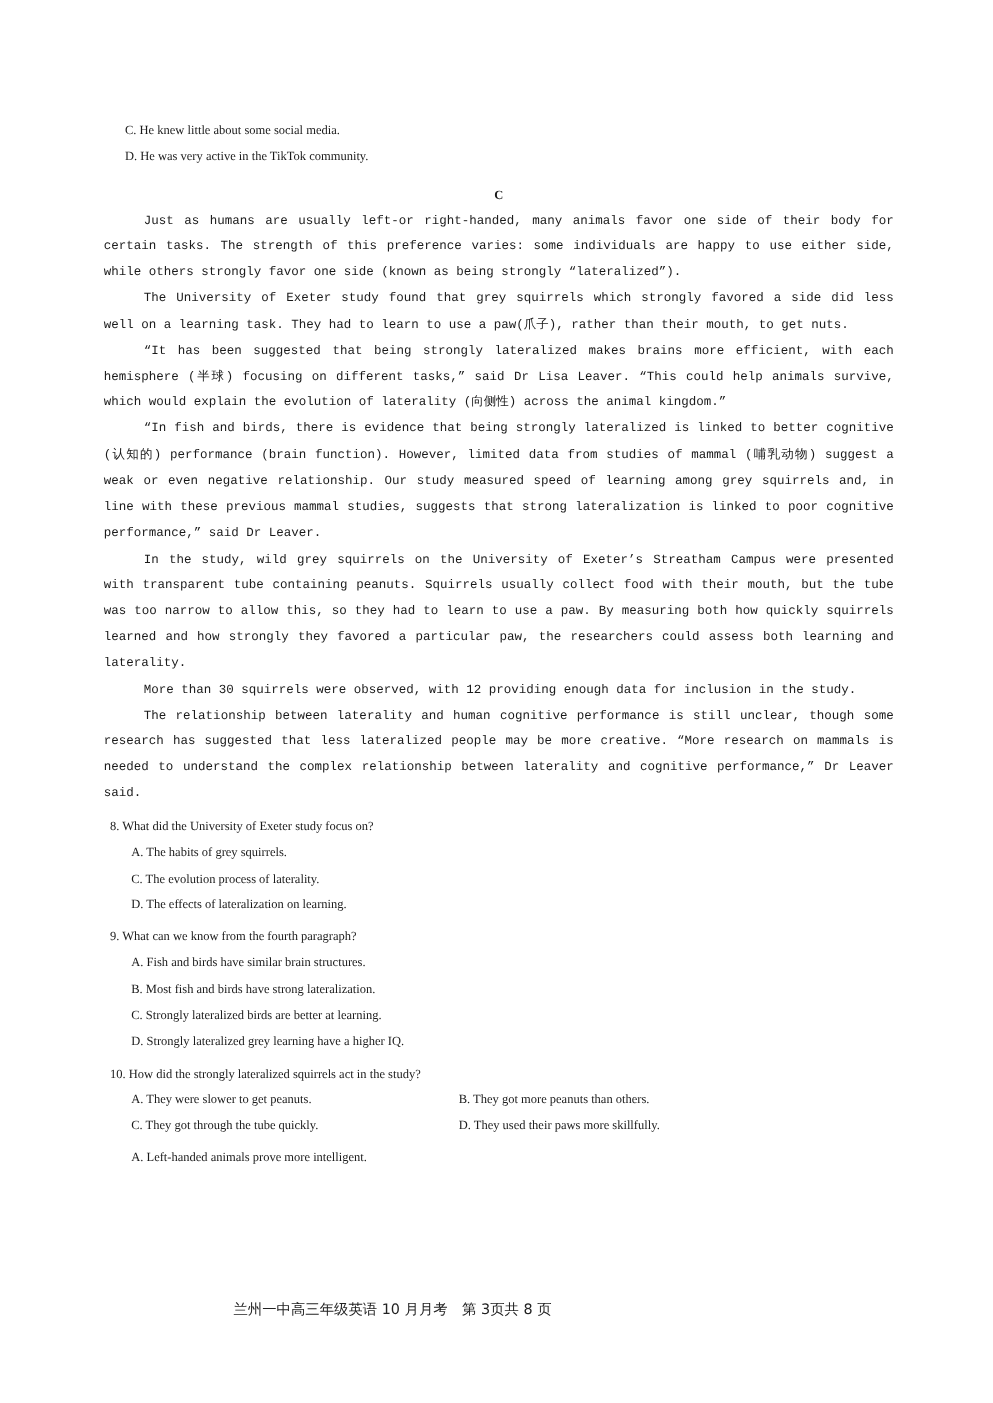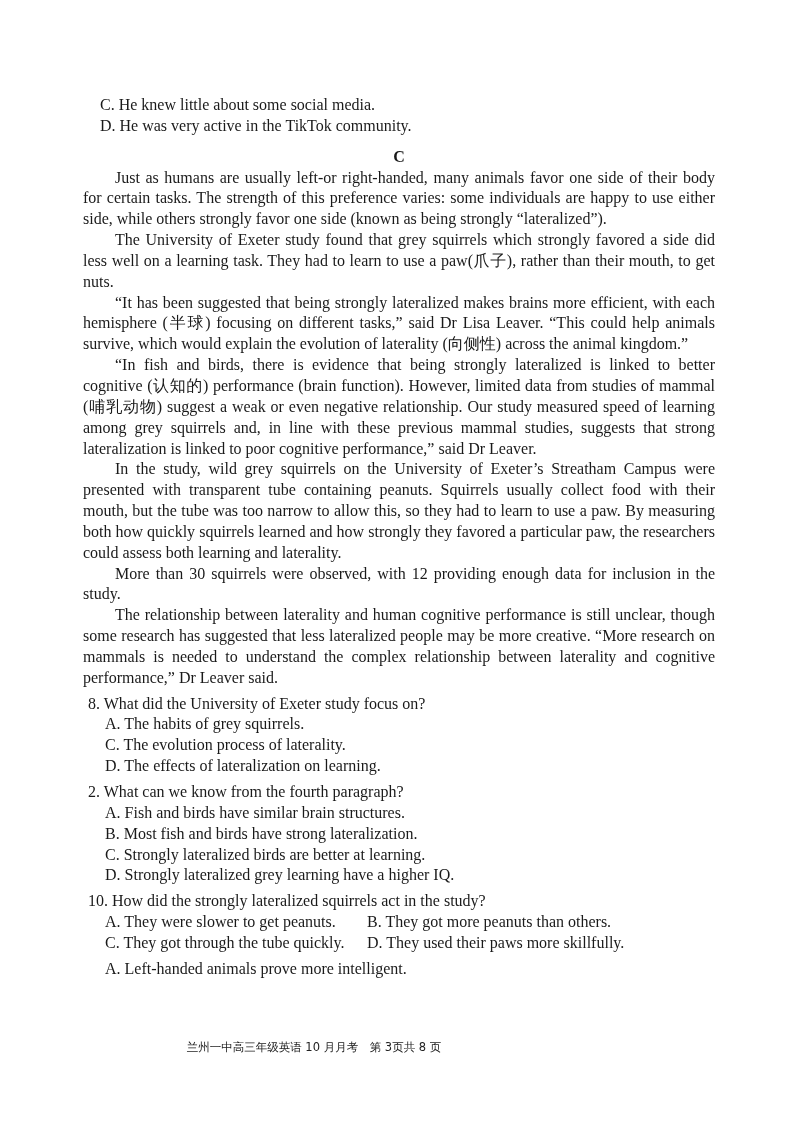--- a/index.html
+++ b/index.html
@@ -1,20 +1,20 @@
 <!DOCTYPE html>
 <html><head>
   <meta charset="utf-8">
   <style>
     html, body { margin: 0; padding: 0; background: #ffffff; }
     body { width: 794px; height: 1122px; position: relative; overflow: hidden; color: #1a1a1a; font-family: "Liberation Serif", "DejaVu Serif", serif; }
-    .page { position: absolute; left: 83px; top: 95px; width: 632px; font-size: 16px; line-height: 20.85px; }
+    .page { position: absolute; left: 83px; top: 95px; width: 632px; font-size: 10px; line-height: 20.85px; }
     .line { white-space: nowrap; }
     .opt { padding-left: 17px; }
-    .indent { text-indent: 32px; }
+    .indent { text-indent: 32px; font-family: Liberation Mono, monospace; }
     .para { text-align: justify; text-align-last: left; }
     .section-title { text-align: center; font-weight: bold; margin-top: 10px; }
     .q { margin: 5px; }
     .grid2 { display: flex; padding-left: 17px; }
     .grid2 span:first-child { width: 262px; }
     .footer { position: absolute; top: 1040px; left: 0; width: 628px; text-align: center; font-family: "DejaVu Sans", "Liberation Sans", sans-serif; font-size: 11.5px; color: #222; }
   </style>
 </head>
 <body>
 
@@ -33,21 +33,21 @@
   <div class="para indent">The relationship between laterality and human cognitive performance is still unclear, though some research has suggested that less lateralized people may be more creative. “More research on mammals is needed to understand the complex relationship between laterality and cognitive performance,” Dr Leaver said.</div>
 
   <div class="q">
     <div class="line">8. What did the University of Exeter study focus on?</div>
     <div class="line opt">A. The habits of grey squirrels.</div>
     <div class="line opt">C. The evolution process of laterality.</div>
     <div class="line opt">D. The effects of lateralization on learning.</div>
   </div>
 
   <div class="q">
-    <div class="line">2.  What can we know from the fourth paragraph?</div>
+    <div class="line">9.  What can we know from the fourth paragraph?</div>
     <div class="line opt">A.  Fish and birds have similar brain structures.</div>
     <div class="line opt">B.  Most fish and birds have strong lateralization.</div>
     <div class="line opt">C.  Strongly lateralized birds are better at learning.</div>
     <div class="line opt">D.  Strongly lateralized grey learning have a higher IQ.</div>
   </div>
 
   <div class="q">
     <div class="line">10. How did the strongly lateralized squirrels act in the study?</div>
     <div class="line grid2">
       <span>A. They were slower to get peanuts.</span>

